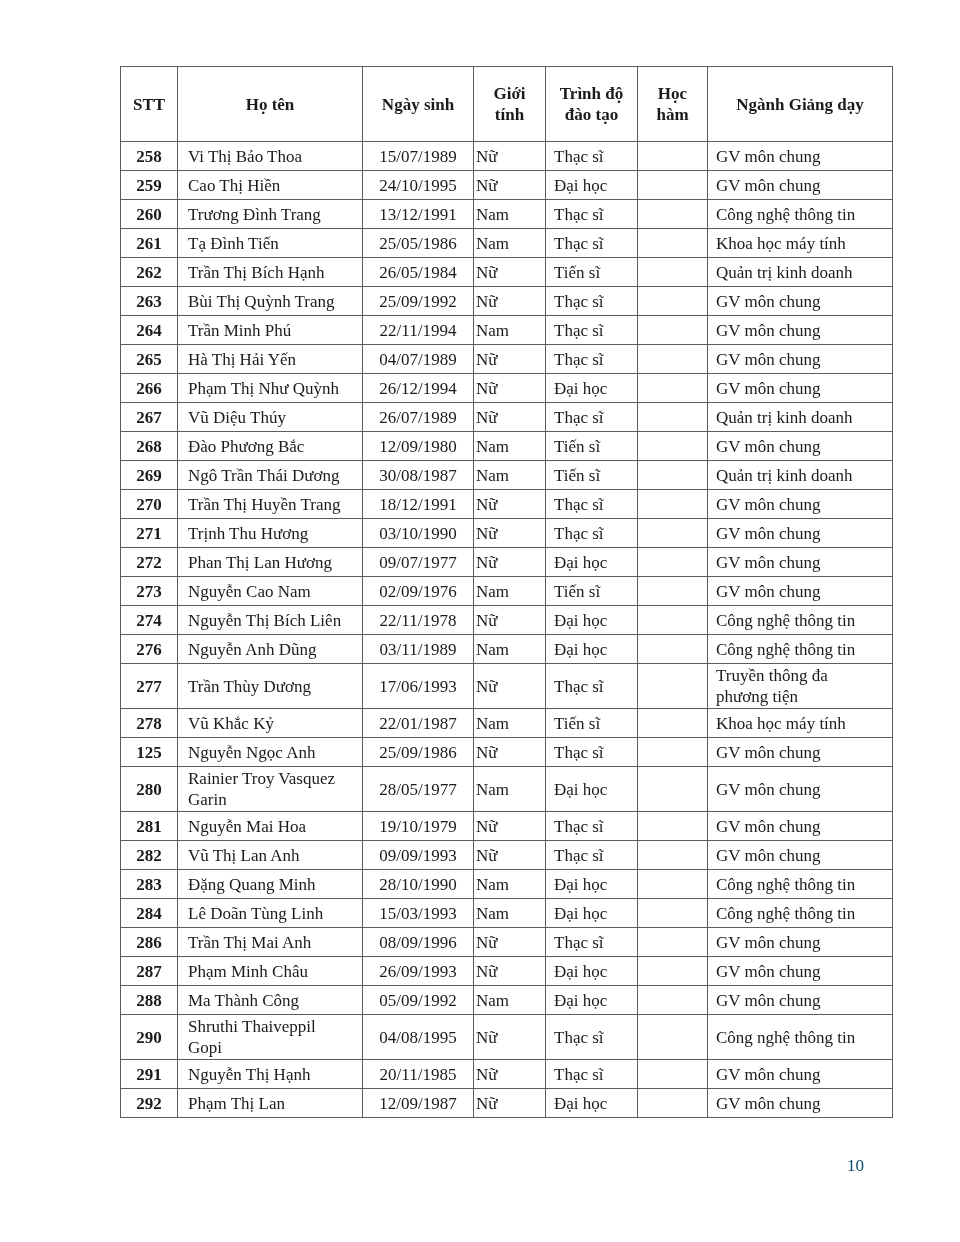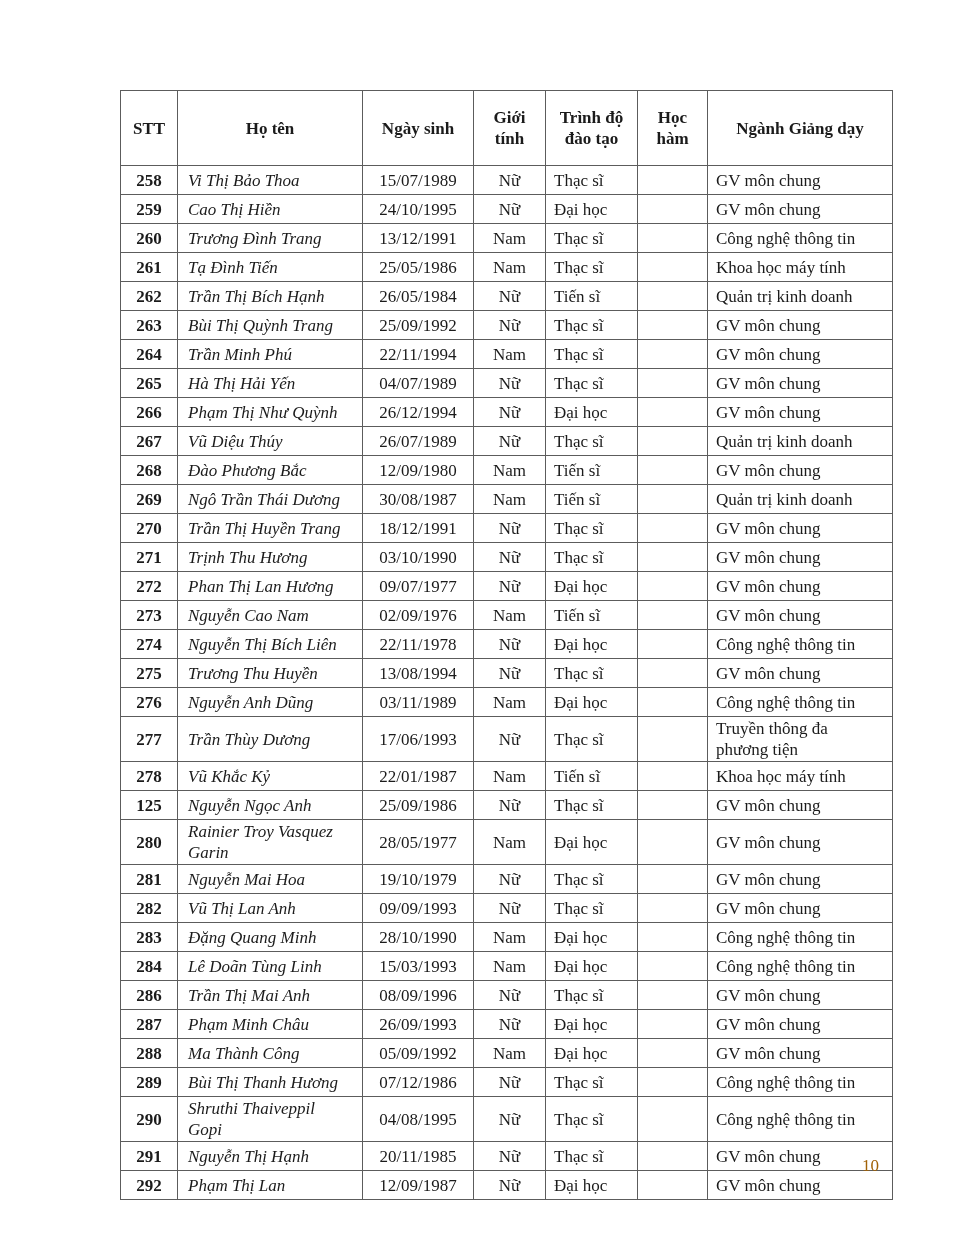--- a/index.html
+++ b/index.html
@@ -16,21 +16,20 @@
     color: #1b1b1b;
     overflow: hidden;
   }
   table.data-table {
     position: absolute;
     left: 120px;
     top: 66px;
     width: 772px;
     border-collapse: collapse;
     table-layout: fixed;
-    margin-top: 24px;
   }
   .data-table th, .data-table td {
     border: 1px solid #5c5c5c;
     font-size: 17px;
     line-height: 21px;
     vertical-align: middle;
     overflow: hidden;
     word-wrap: break-word;
   }
   .data-table th {
@@ -38,34 +37,34 @@
     text-align: center;
     height: 70px;
     padding: 2px 6px;
   }
   .data-table td {
     height: 26px;
     padding: 1px 6px;
   }
   
   .data-table td.col-0 { text-align: center; padding: 1px 9px; font-weight: bold; }
-  .data-table td.col-1 { text-align: left; padding: 1px 10px; font-style: italic; }
+  .data-table td.col-1 { text-align: left; padding: 1px 10px; }
   .data-table td.col-2 { text-align: center; padding: 1px 2px; }
-  .data-table td.col-3 { text-align: center; padding: 1px 2px; }
+  .data-table td.col-3 { text-align: left; padding: 1px 2px; }
   .data-table td.col-4 { text-align: left; padding: 1px 8px; }
   .data-table td.col-5 { text-align: center; padding: 1px 2px; }
   .data-table td.col-6 { text-align: left; padding: 1px 12px 1px 8px; }
   .page-number {
     position: absolute;
     left: 847px;
     top: 1156px;
     width: 32px;
-    text-align: right;
+    text-align: left;
     font-size: 17px;
-    color: #a16207;
+    color: #0c4a6e;
   }
 </style>
 </head>
 <body>
 
 <div class="page">
 
   <table class="data-table">
     <colgroup>
       <col style="width:57px">
@@ -235,29 +234,20 @@
         <tr>
           <td class="col-0">274</td>
           <td class="col-1">Nguyễn Thị Bích Liên</td>
           <td class="col-2">22/11/1978</td>
           <td class="col-3">Nữ</td>
           <td class="col-4">Đại học</td>
           <td class="col-5"></td>
           <td class="col-6">Công nghệ thông tin</td>
         </tr>
         <tr>
-          <td class="col-0">275</td>
-          <td class="col-1">Trương Thu Huyền</td>
-          <td class="col-2">13/08/1994</td>
-          <td class="col-3">Nữ</td>
-          <td class="col-4">Thạc sĩ</td>
-          <td class="col-5"></td>
-          <td class="col-6">GV môn chung</td>
-        </tr>
-        <tr>
           <td class="col-0">276</td>
           <td class="col-1">Nguyễn Anh Dũng</td>
           <td class="col-2">03/11/1989</td>
           <td class="col-3">Nam</td>
           <td class="col-4">Đại học</td>
           <td class="col-5"></td>
           <td class="col-6">Công nghệ thông tin</td>
         </tr>
         <tr>
           <td class="col-0">277</td>
@@ -352,29 +342,20 @@
         <tr>
           <td class="col-0">288</td>
           <td class="col-1">Ma Thành Công</td>
           <td class="col-2">05/09/1992</td>
           <td class="col-3">Nam</td>
           <td class="col-4">Đại học</td>
           <td class="col-5"></td>
           <td class="col-6">GV môn chung</td>
         </tr>
         <tr>
-          <td class="col-0">289</td>
-          <td class="col-1">Bùi Thị Thanh Hương</td>
-          <td class="col-2">07/12/1986</td>
-          <td class="col-3">Nữ</td>
-          <td class="col-4">Thạc sĩ</td>
-          <td class="col-5"></td>
-          <td class="col-6">Công nghệ thông tin</td>
-        </tr>
-        <tr>
           <td class="col-0">290</td>
           <td class="col-1">Shruthi Thaiveppil Gopi</td>
           <td class="col-2">04/08/1995</td>
           <td class="col-3">Nữ</td>
           <td class="col-4">Thạc sĩ</td>
           <td class="col-5"></td>
           <td class="col-6">Công nghệ thông tin</td>
         </tr>
         <tr>
           <td class="col-0">291</td>

